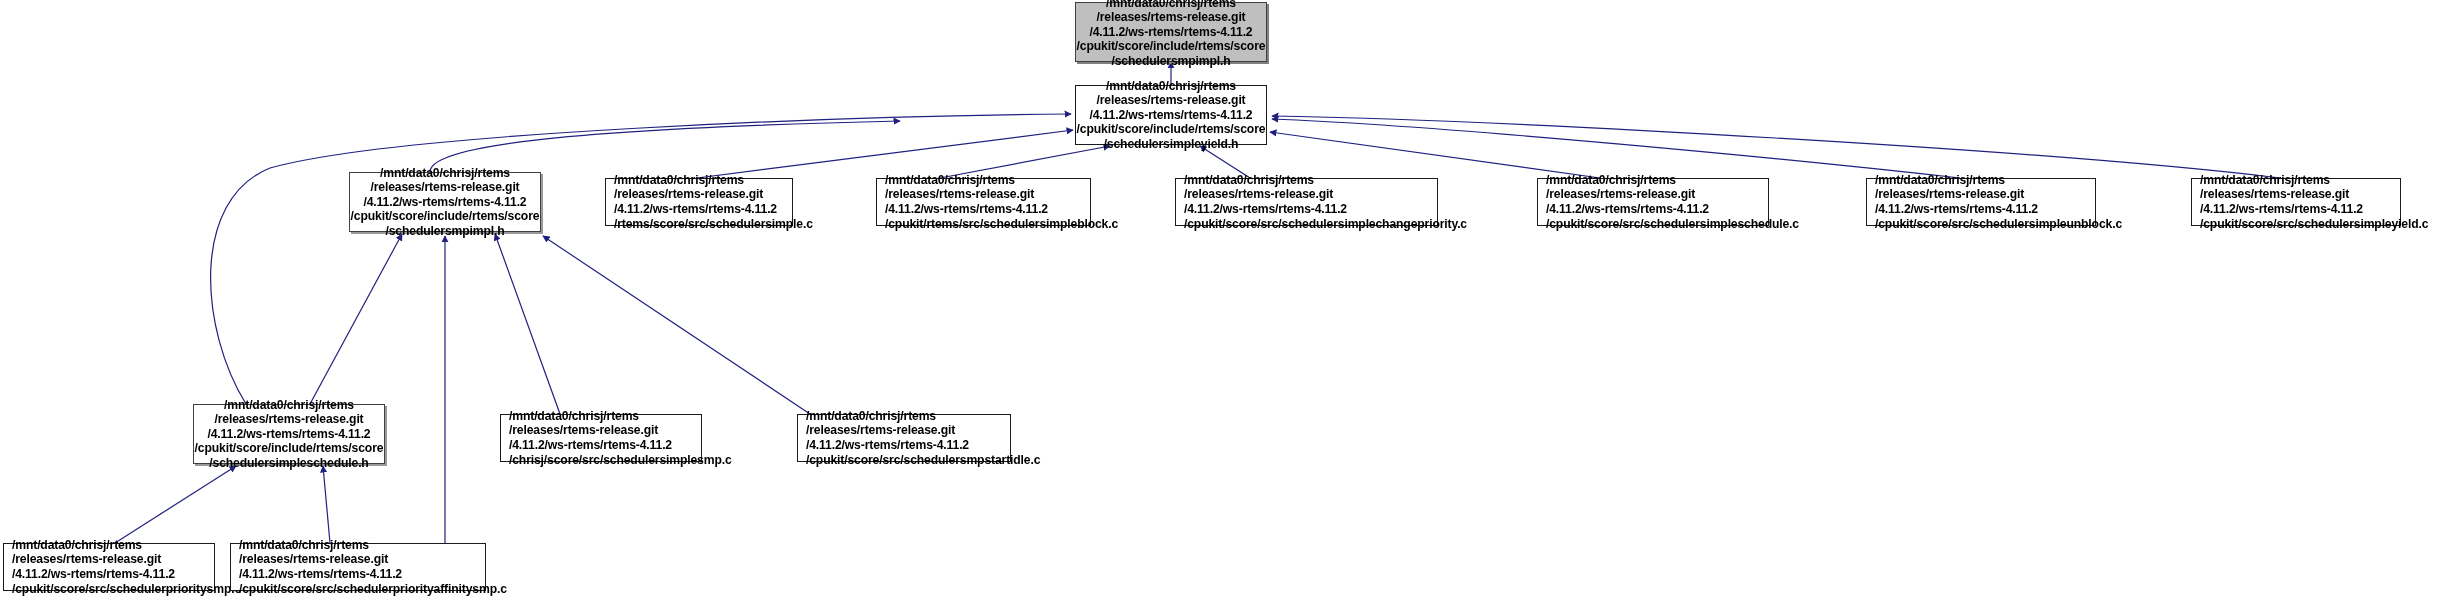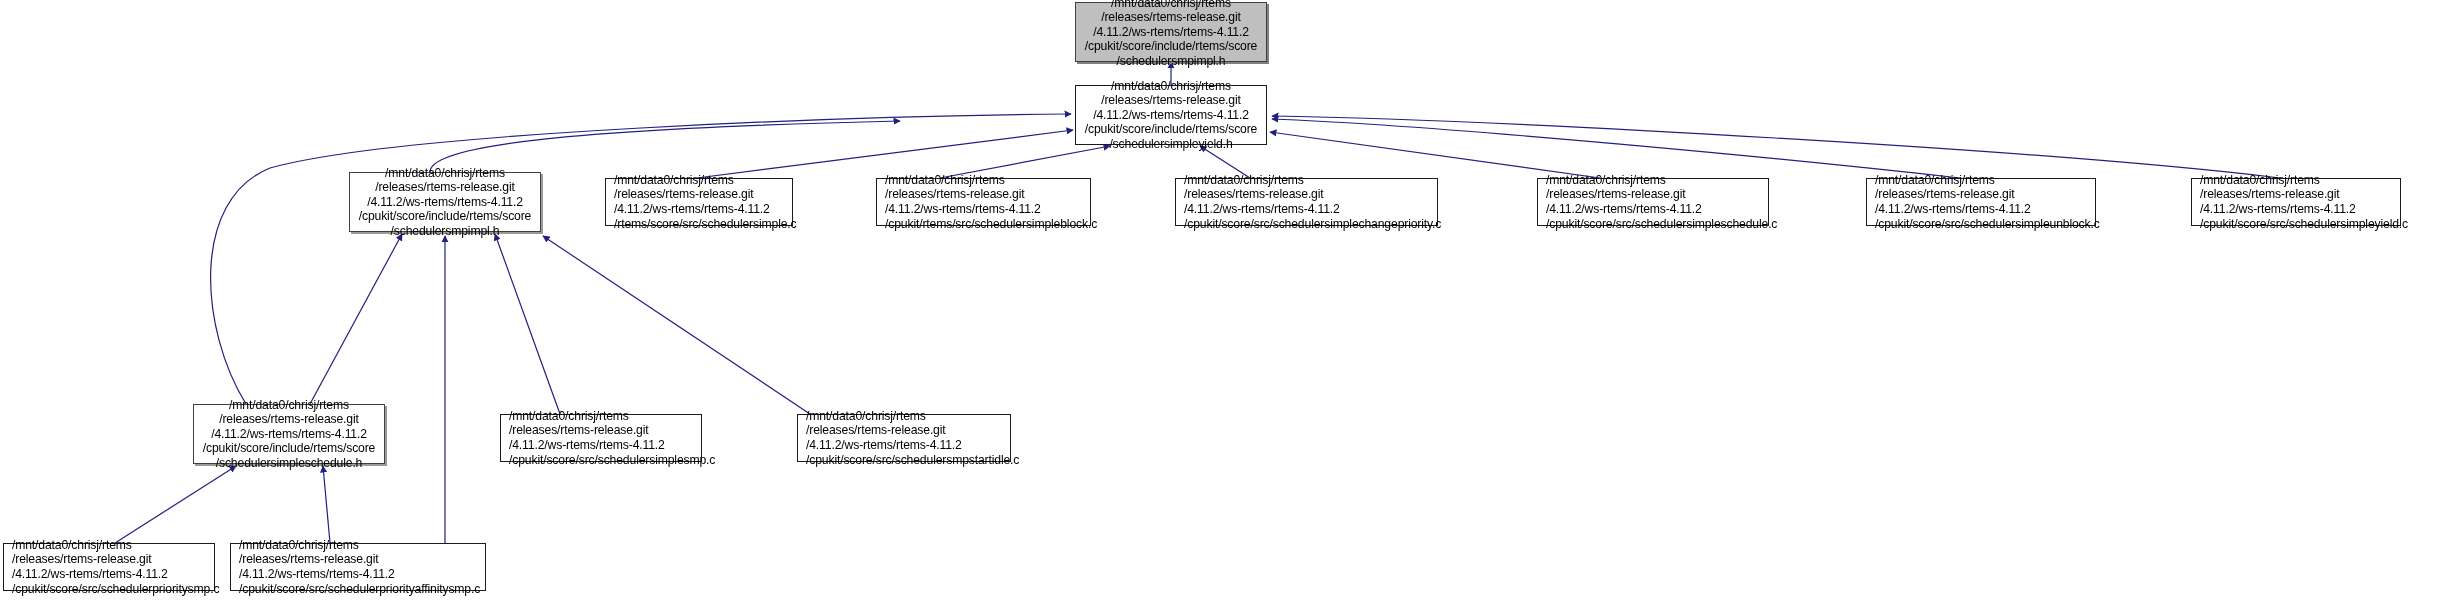--- a/index.html
+++ b/index.html
@@ -31,20 +31,21 @@
     display: flex;
     flex-direction: column;
     align-items: center;
     justify-content: center;
     color: #000000;
     font-size: 12.2px;
     line-height: 14.6px;
     letter-spacing: -0.15px;
     white-space: nowrap;
     z-index: 5;
+    font-weight: bold;
   }
   .node.root {
     background: #bfbfbf;
     border: 1px solid #404040;
     box-shadow: 2px 2px 0 0 #808080;
   }
   .node.thick {
     border: 1px solid #404040;
     box-shadow: 2px 2px 0 0 #9a9a9a;
   }
@@ -147,21 +148,21 @@
         <span class="ln">/mnt/data0/chrisj/rtems</span>
         <span class="ln">/releases/rtems-release.git</span>
         <span class="ln">/4.11.2/ws-rtems/rtems-4.11.2</span>
         <span class="ln">/cpukit/score/include/rtems/score</span>
         <span class="ln">/schedulersimpleschedule.h</span>
       </div>
       <div class="node left" style="left: 500px; top: 414px; width: 202px; height: 48px;">
         <span class="ln">/mnt/data0/chrisj/rtems</span>
         <span class="ln">/releases/rtems-release.git</span>
         <span class="ln">/4.11.2/ws-rtems/rtems-4.11.2</span>
-        <span class="ln">/cpukit/score/src/schedulersimplesmp.c</span>
+        <span class="ln">/chrisj/score/src/schedulersimplesmp.c</span>
       </div>
       <div class="node left" style="left: 797px; top: 414px; width: 214px; height: 48px;">
         <span class="ln">/mnt/data0/chrisj/rtems</span>
         <span class="ln">/releases/rtems-release.git</span>
         <span class="ln">/4.11.2/ws-rtems/rtems-4.11.2</span>
         <span class="ln">/cpukit/score/src/schedulersmpstartidle.c</span>
       </div>
       <div class="node left" style="left: 3px; top: 543px; width: 212px; height: 48px;">
         <span class="ln">/mnt/data0/chrisj/rtems</span>
         <span class="ln">/releases/rtems-release.git</span>

